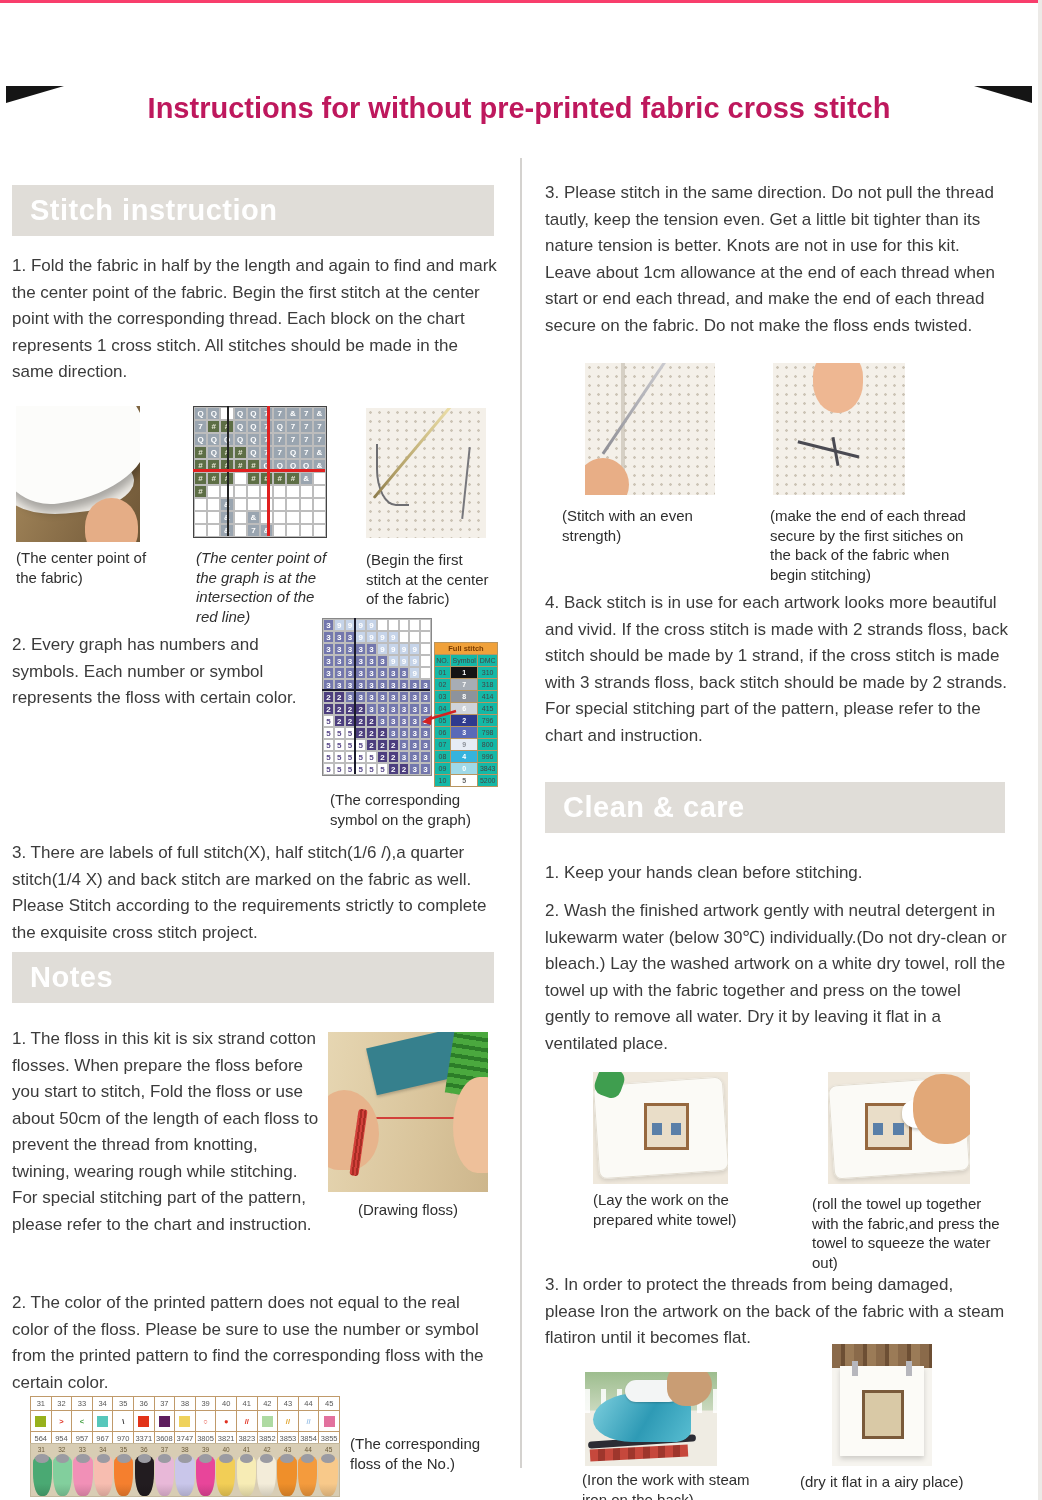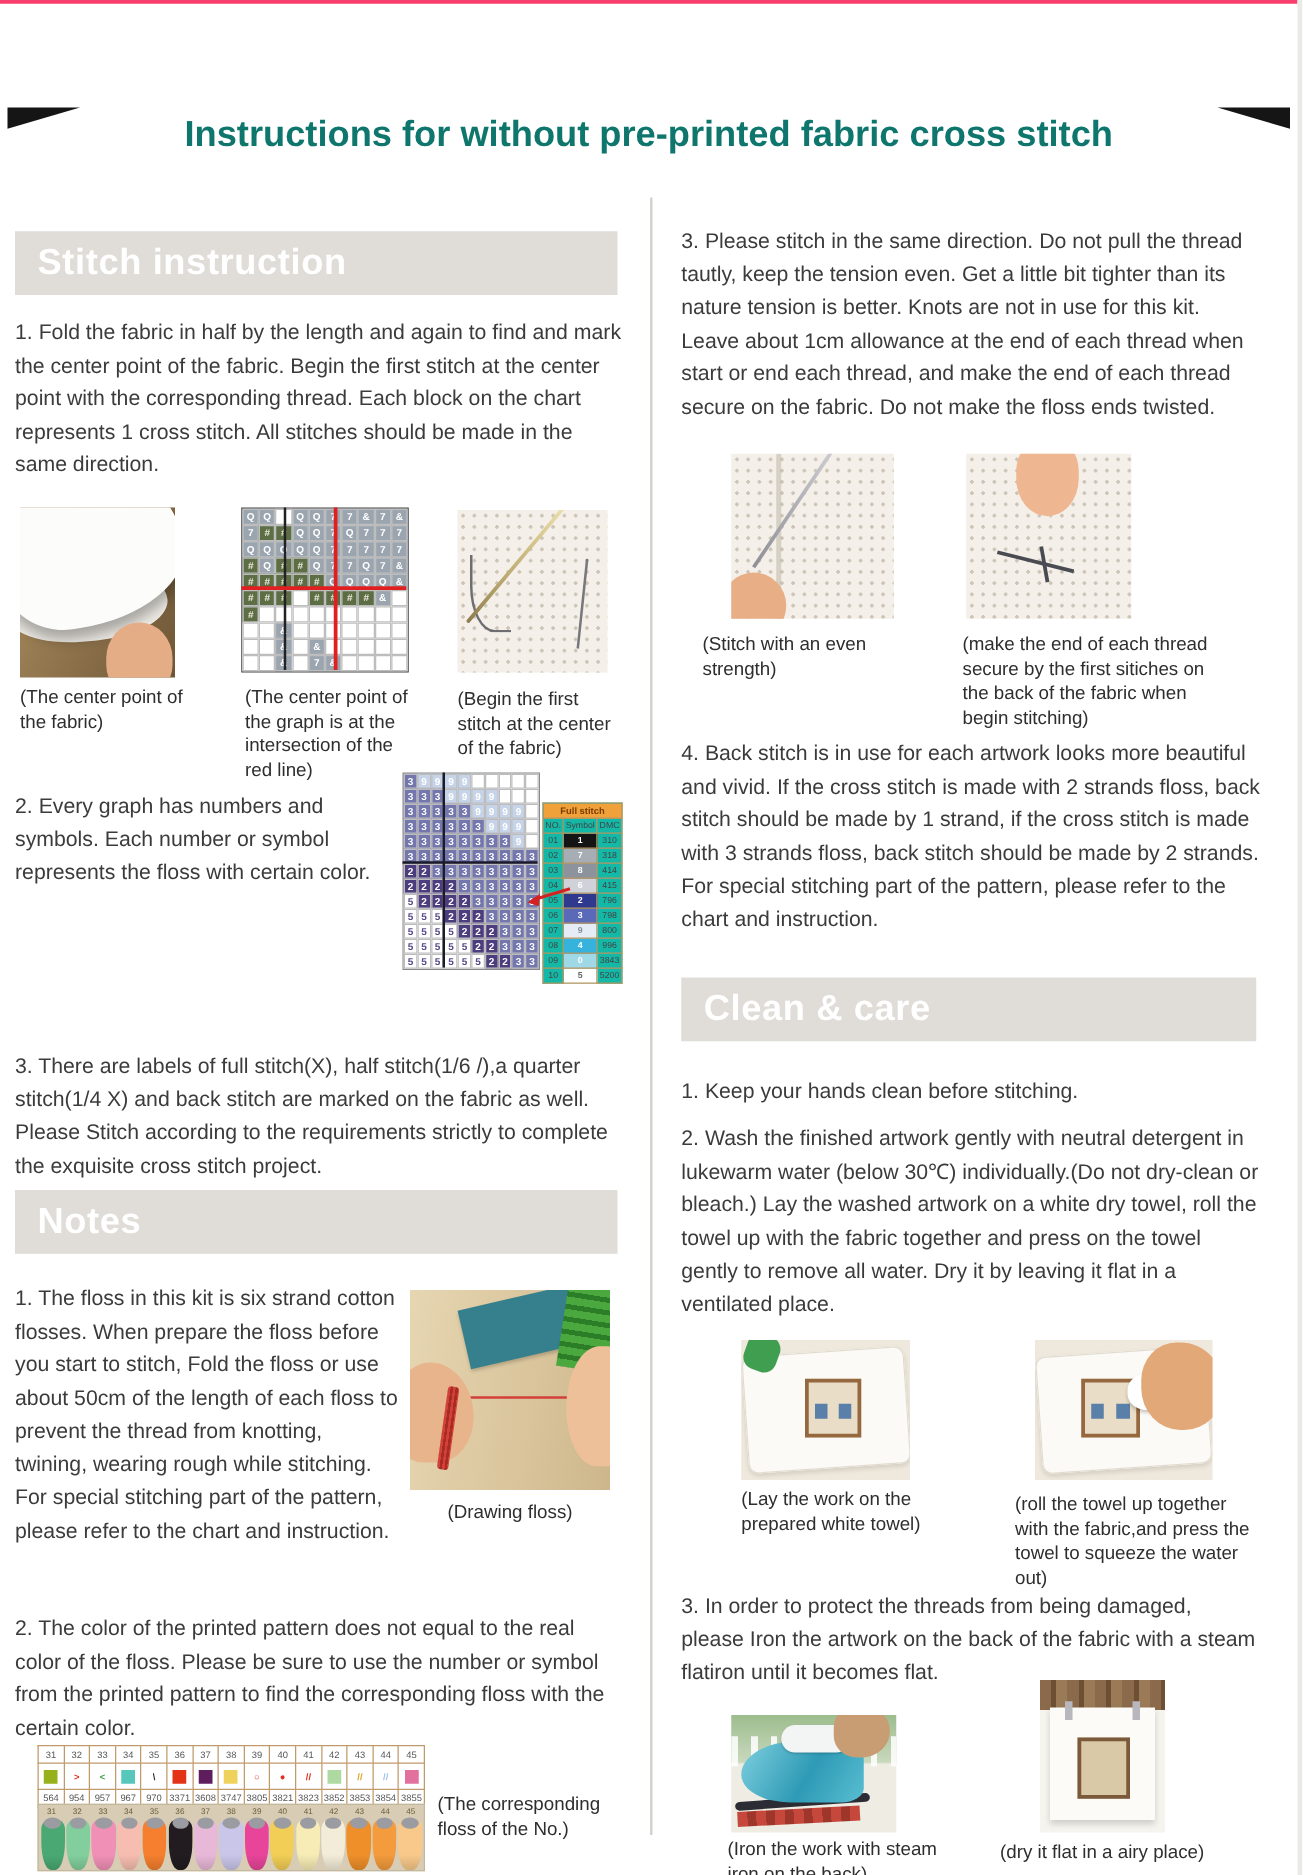--- a/index.html
+++ b/index.html
@@ -11,21 +11,21 @@
   .ribbon{position:absolute;top:6px;left:0;right:0;height:80px;background:#f83e6c;}
   .ribbon .hairline{position:absolute;left:0;right:0;height:2px;background:#ffd7e2;opacity:.9;}
   .ribbon .hl-top{top:4px;} .ribbon .hl-bot{bottom:7px;}
   .ribbon-title{position:absolute;top:12px;left:0;right:0;text-align:center;color:#fff;
         font-size:40px;font-weight:bold;letter-spacing:4px;text-shadow:0 1px 2px rgba(0,0,0,.15);}
   .ribbon-sub{position:absolute;top:56px;left:0;right:0;text-align:center;color:#fff;
         font-size:17px;font-weight:bold;letter-spacing:1px;}
   .tri{position:absolute;top:86px;width:0;height:0;}
   .tri-l{left:6px;border-top:17px solid #151515;border-right:58px solid transparent;}
   .tri-r{right:6px;border-top:17px solid #151515;border-left:58px solid transparent;}
-  .page-title{position:absolute;top:92px;left:0;right:0;text-align:center;color:#0f766e;
+  .page-title{position:absolute;top:92px;left:0;right:0;text-align:center;color:#be185d;
         font-size:29px;font-weight:bold;}
   .divider{position:absolute;left:520px;top:158px;width:2px;height:1310px;background:#d4d2cf;}
   
   .para{position:absolute;font-size:17px;line-height:26.5px;color:#3b3b3b;text-align:left;}
   .cap{position:absolute;font-size:15px;line-height:19.5px;color:#2e2e2e;}
   .secbar{position:absolute;background:#e0ddd8;color:#fff;font-size:29px;font-weight:bold;
         padding:9px 0 9px 18px;box-sizing:border-box;letter-spacing:.5px;}
   
   .ph{position:absolute;overflow:hidden;}
   .ph *{position:absolute;}
@@ -235,21 +235,21 @@
   <div class="ovl" style="left:227px;top:406px;width:2px;height:130px;background:#222;"></div>
   <div class="ovl" style="left:267px;top:406px;width:2.5px;height:130px;background:#e02020;"></div>
   <div class="ovl" style="left:193px;top:469px;width:132px;height:2.5px;background:#e02020;"></div>
   <div class="ph ph-needle aida" style="left:366px;top:408px;width:120px;height:130px;">
     <div class="th"></div>
     <div class="th2"></div>
     <div class="nd"></div>
   </div>
 
   <div class="cap" style="left:16px;top:548px;width:155px;">(The center point of the fabric)</div>
-  <div class="cap" style="left:196px;top:548px;width:135px;">(The center point of the graph is at the intersection of the red line)</div>
+  <div class="cap" style="left:196px;top:548px;width:135px;font-style:italic;">(The center point of the graph is at the intersection of the red line)</div>
   <div class="cap" style="left:366px;top:550px;width:130px;">(Begin the first stitch at the center of the fabric)</div>
 
   <div class="para" style="left:12px;top:632px;width:300px;">2. Every graph has numbers and symbols. Each number or symbol represents the floss with certain color.</div>
 
   <div style="position:absolute;left:322px;top:618px;width:176px;height:170px;">
     <div id="grid2" class="ggrid" style="left:0;top:0;width:108px;height:156px;grid-template-columns:repeat(10,1fr);border:1px solid #888;">
         <div class="gc m">3</div>
         <div class="gc l">9</div>
         <div class="gc l">9</div>
         <div class="gc l">9</div>
@@ -442,20 +442,21 @@
             <td class="sym" style="background:#ffffff;color:#666666">5</td>
             <td>5200</td>
           </tr>
         </tbody>
       </table>
     <svg style="position:absolute;left:0;top:0;width:176px;height:170px;pointer-events:none;">
       <line x1="104" y1="102" x2="134" y2="93" stroke="#d42222" stroke-width="2.5"></line>
       <polygon points="100,104 110,97 109,107" fill="#d42222"></polygon>
     </svg>
   </div>
+  <div class="cap" style="left:330px;top:790px;width:170px;text-align:left;">(The corresponding symbol on the graph)</div>
 
   <div class="para" style="left:12px;top:840px;width:488px;">3. There are labels of full stitch(X), half stitch(1/6 /),a quarter stitch(1/4 X) and back stitch are marked on the fabric as well. Please Stitch according to the requirements strictly to complete the exquisite cross stitch project.</div>
 
   <div class="secbar" style="left:12px;top:952px;width:482px;">Notes</div>
 
   <div class="para" style="left:12px;top:1026px;width:308px;">1. The floss in this kit is six strand cotton flosses. When prepare the floss before you start to stitch, Fold the floss or use about 50cm of the length of each floss to prevent the thread from knotting, twining, wearing rough while stitching. For special stitching part of the pattern, please refer to the chart and instruction.</div>
   <div class="ph ph-draw" style="left:328px;top:1032px;width:160px;height:160px;">
     <div class="mat"></div>
     <div class="frame"></div>
     <div class="thread"></div>

